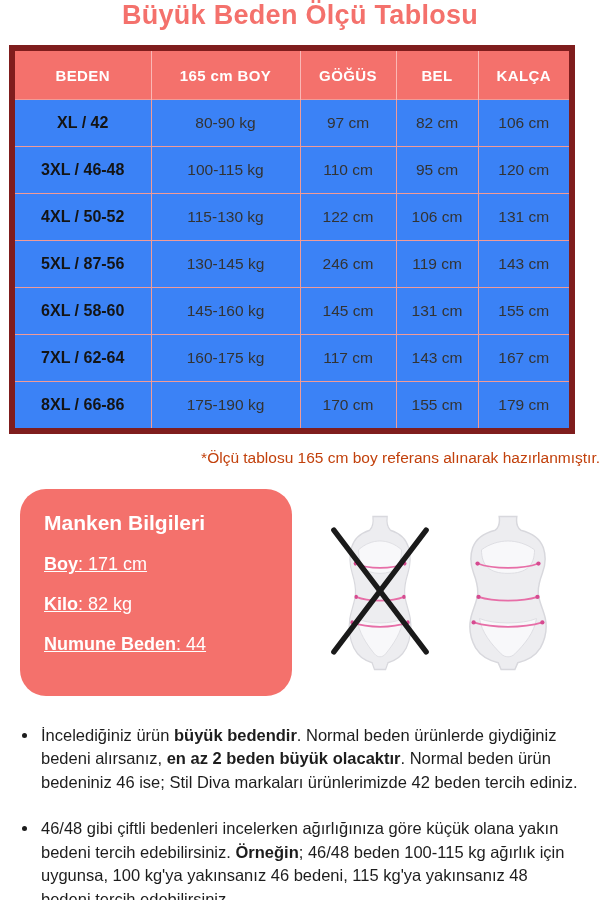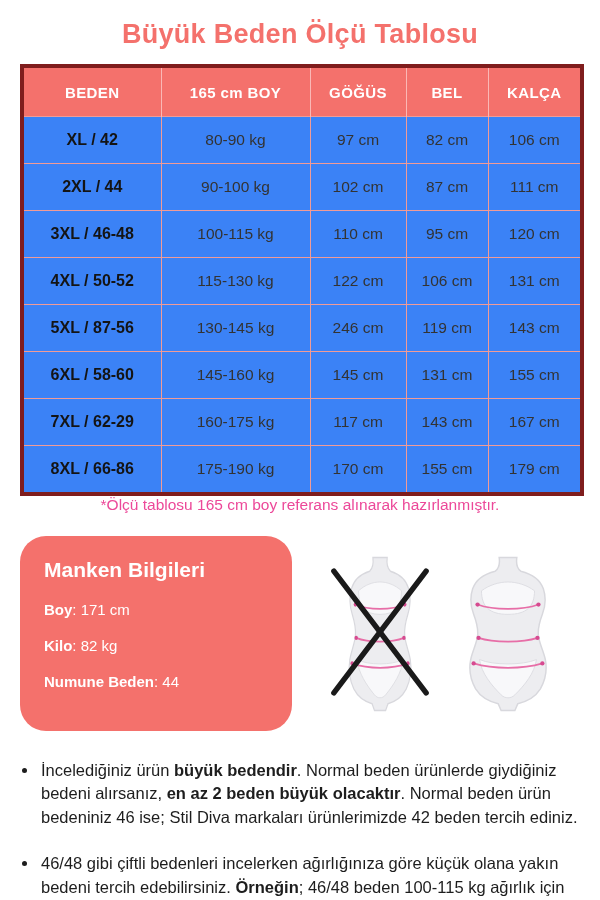--- a/index.html
+++ b/index.html
@@ -3,49 +3,49 @@
 <meta charset="utf-8">
 <style>
   html,body{margin:0;padding:0;background:#fff;}
   .page{
     width:600px;height:900px;background:#ffffff;overflow:hidden;
     font-family:"Liberation Sans","DejaVu Sans",sans-serif;
     color:#1f1f1f;box-sizing:border-box;
   }
   .page-title{
     text-align:center;color:#f4716c;font-size:27px;font-weight:bold;
-    margin:19px 0 14px 0;letter-spacing:.3px;
+    margin:0 0 14px 0;letter-spacing:.3px;
   }
   table.size-table{
-    width:560px;margin:0 20px;border-collapse:collapse;table-layout:fixed;
-    border:4px solid #7f1d1d;
+    width:560px;margin:0 9px;border-collapse:collapse;table-layout:fixed;
+    border:6px solid #7f1d1d;
   }
   table.size-table th{
     background:#f4716c;color:#ffffff;font-size:15px;font-weight:bold;
     height:46px;text-align:center;letter-spacing:.4px;
     border-left:1px solid rgba(255,255,255,.5);
   }
   table.size-table th:first-child{border-left:none;}
   table.size-table td{
     background:#3b82f6;height:44px;text-align:center;vertical-align:middle;
     font-size:15.5px;color:#333333;border:1px solid #f19b96;
   }
   table.size-table td.size-col{font-weight:bold;color:#141414;font-size:16px;}
   .footnote{
-    text-align:center;font-size:15.5px;color:#ec4899;
+    text-align:right;font-size:15.5px;color:#c2410c;margin-top:15px;
   }
   .info-row{
     display:flex;align-items:center;gap:16px;margin:22px 20px 0 20px;
   }
   .model-box{
     background:#f4716c;color:#ffffff;border-radius:26px;
     width:272px;box-sizing:border-box;padding:20px 36px 22px 24px;flex:none;
   }
   .model-box-title{font-size:21px;font-weight:bold;margin:2px 0 13px 0;}
-  .info-line{font-size:15px;margin:19px 0;}
+  .info-line{font-size:18px;margin:19px 0;text-decoration:underline;}
   .info-line b{font-weight:bold;}
   .figures{flex:1;display:flex;justify-content:center;align-items:center;gap:20px;}
   .figure-wrap{position:relative;width:108px;height:162px;}
   ul.notes{
     list-style:disc;margin:28px 22px 0 24px;padding-left:15px;
   }
   ul.notes li{
     font-size:16.5px;line-height:1.42;color:#1d1d1d;margin-bottom:19px;padding-left:2px;margin-top:23px;
   }
   ul.notes li strong{font-weight:bold;}
@@ -76,27 +76,20 @@
     </thead>
     <tbody>
         <tr>
           <td class="size-col">XL / 42</td>
           <td>80-90 kg</td>
           <td>97 cm</td>
           <td>82 cm</td>
           <td>106 cm</td>
         </tr>
         <tr>
-          <td class="size-col">2XL / 44</td>
-          <td>90-100 kg</td>
-          <td>102 cm</td>
-          <td>87 cm</td>
-          <td>111 cm</td>
-        </tr>
-        <tr>
           <td class="size-col">3XL / 46-48</td>
           <td>100-115 kg</td>
           <td>110 cm</td>
           <td>95 cm</td>
           <td>120 cm</td>
         </tr>
         <tr>
           <td class="size-col">4XL / 50-52</td>
           <td>115-130 kg</td>
           <td>122 cm</td>
@@ -111,21 +104,21 @@
           <td>143 cm</td>
         </tr>
         <tr>
           <td class="size-col">6XL / 58-60</td>
           <td>145-160 kg</td>
           <td>145 cm</td>
           <td>131 cm</td>
           <td>155 cm</td>
         </tr>
         <tr>
-          <td class="size-col">7XL / 62-29</td>
+          <td class="size-col">7XL / 62-64</td>
           <td>160-175 kg</td>
           <td>117 cm</td>
           <td>143 cm</td>
           <td>167 cm</td>
         </tr>
         <tr>
           <td class="size-col">8XL / 66-86</td>
           <td>175-190 kg</td>
           <td>170 cm</td>
           <td>155 cm</td>

